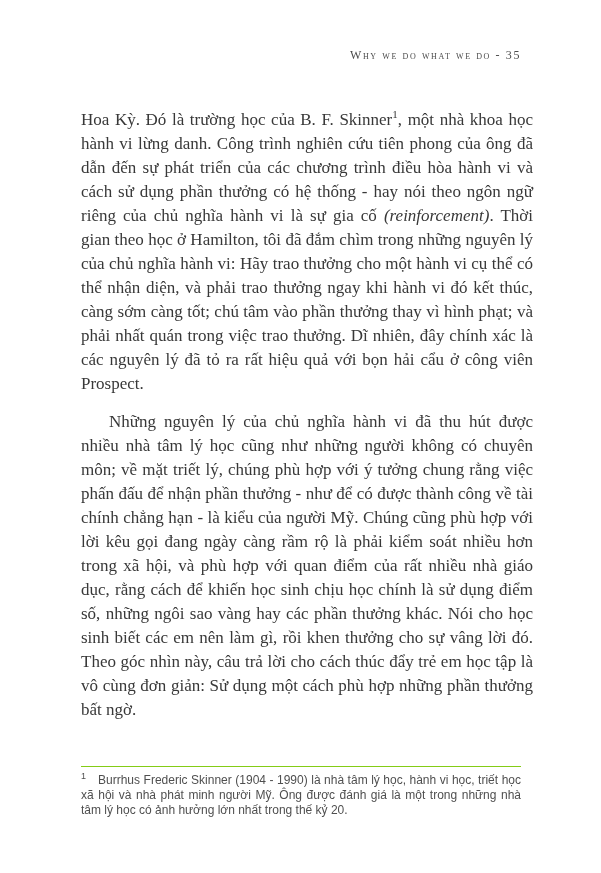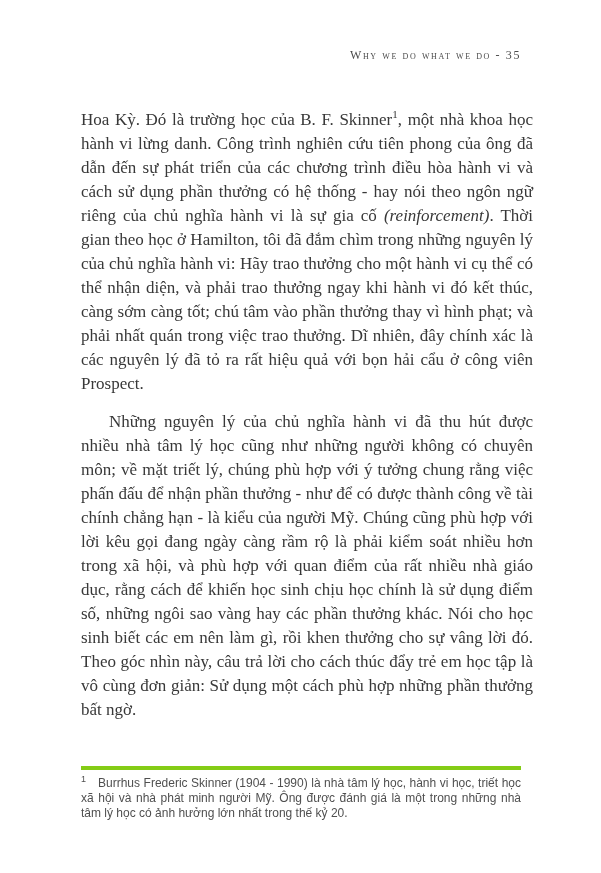--- a/index.html
+++ b/index.html
@@ -52,21 +52,21 @@
     line-height: 0;
   }
   .italic-term {
     font-style: italic;
   }
   .footnote-block {
     position: absolute;
     top: 766px;
     left: 81px;
     right: 80px;
-    border-top: 4px solid #84cc16;
+    border-top: 1px solid #84cc16;
     padding-top: 6px;
     font-family: "Liberation Sans", "DejaVu Sans", sans-serif;
     font-size: 12px;
     line-height: 15px;
     color: #4f4f4f;
     text-align: justify;
   }
   .footnote-block p {
     margin: 0;
   }

